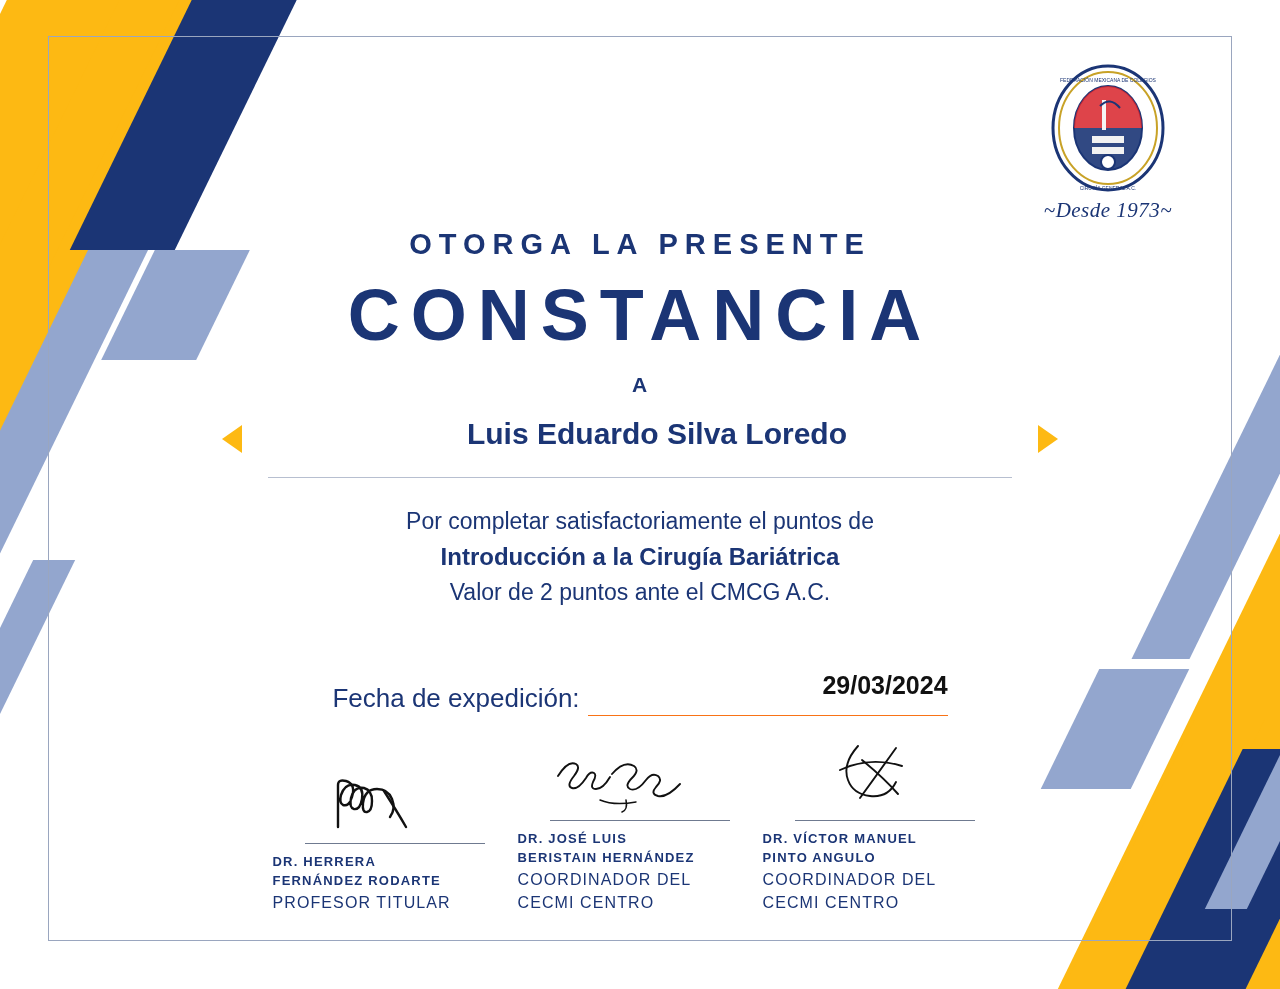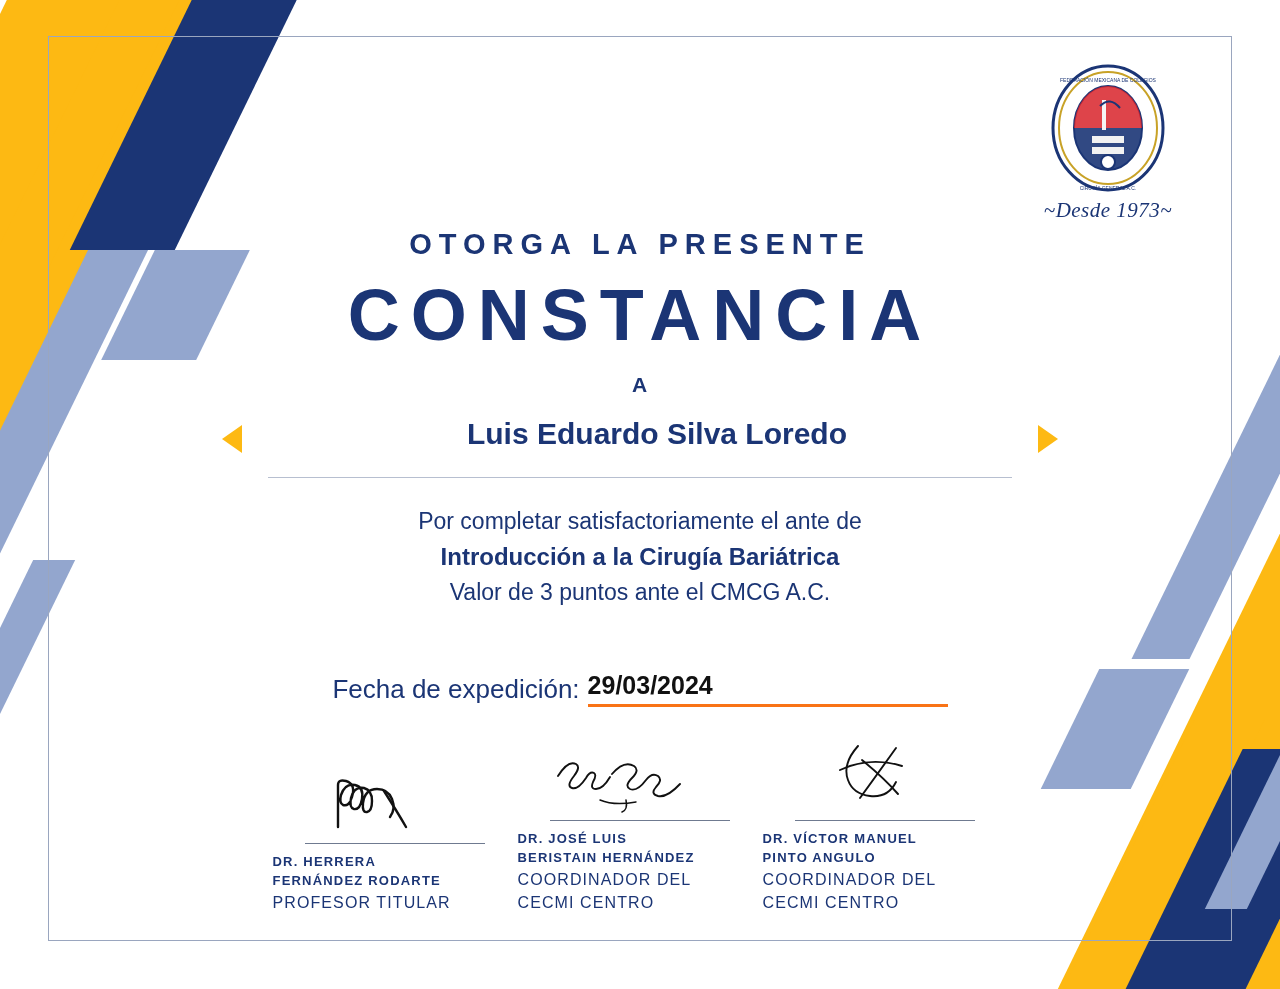--- a/index.html
+++ b/index.html
@@ -247,23 +247,23 @@
   .date-label {
     font-size: 26px;
     color: #1B3575;
     font-weight: normal;
     padding-bottom: 2px;
   }
   .date-value-wrap {
     position: relative;
     width: 360px;
     margin-left: 8px;
-    border-bottom: 3px solid #f97316;
-    text-align: left;
-    padding-bottom: 4px;
+    border-bottom: 1px solid #f97316;
+    text-align: right;
+    padding-bottom: 15px;
   }
   .date-value {
     font-size: 25px;
     font-weight: bold;
     color: #111111;
   }
 
   
   .signatures {
     position: absolute;
@@ -351,23 +351,23 @@
     <div class="line-a">A</div>
 
     <div class="name-row">
       <div class="arrow arrow-left"></div>
       <div class="recipient-name">Luis Eduardo Silva Loredo</div>
       <div class="arrow arrow-right"></div>
     </div>
     <div class="name-rule"></div>
 
     <div class="desc">
-      <div class="desc-1">Por completar satisfactoriamente el ante de</div>
+      <div class="desc-1">Por completar satisfactoriamente el puntos de</div>
       <div class="desc-2">Introducción a la Cirugía Bariátrica</div>
-      <div class="desc-3">Valor de 3 puntos ante el CMCG A.C.</div>
+      <div class="desc-3">Valor de 2 puntos ante el CMCG A.C.</div>
     </div>
 
     <div class="date-row">
       <div class="date-label">Fecha de expedición:</div>
       <div class="date-value-wrap">
         <span class="date-value">29/03/2024</span>
       </div>
     </div>
 
   </div>

